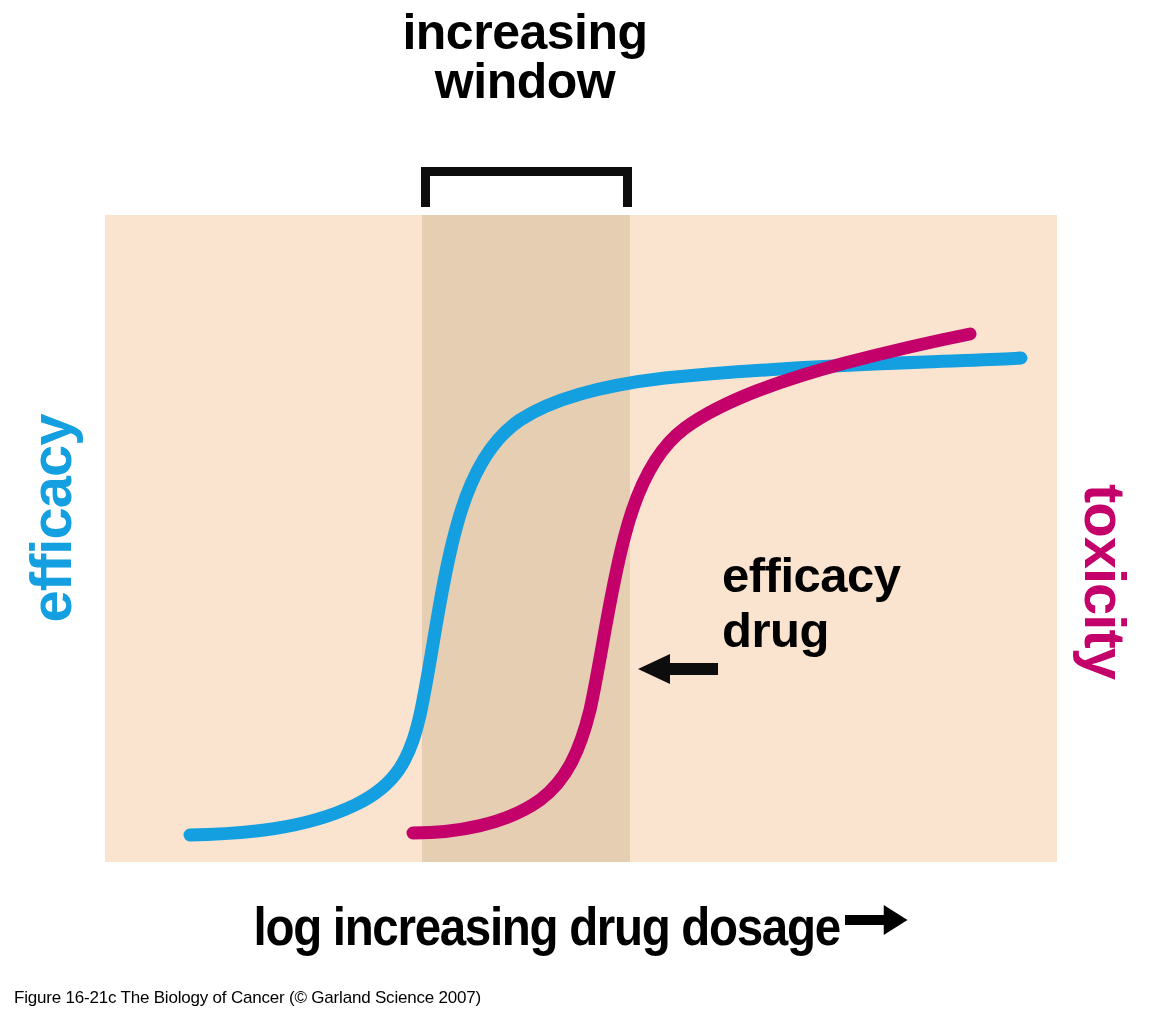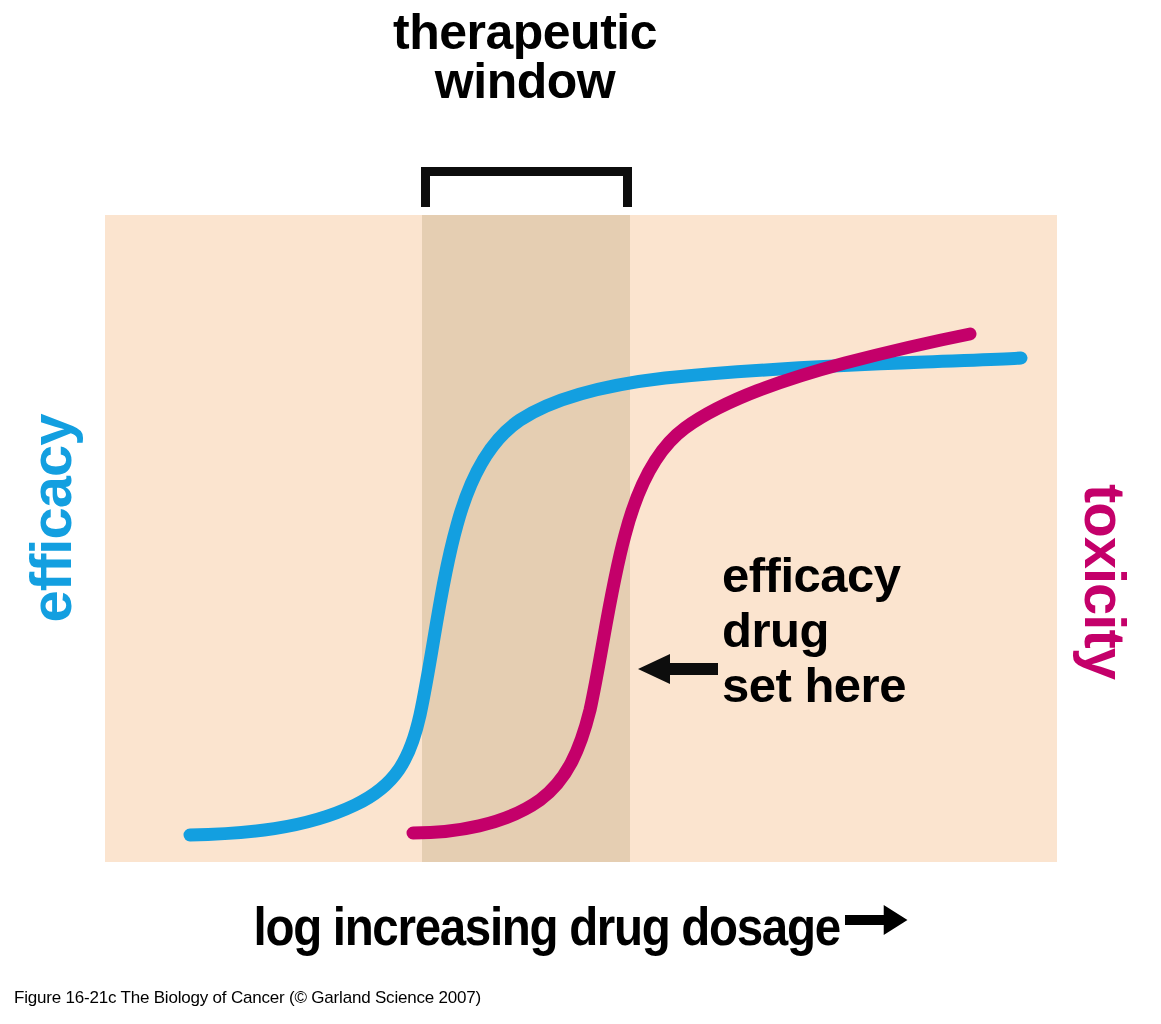--- a/index.html
+++ b/index.html
@@ -153,21 +153,21 @@
     white-space: nowrap;
     letter-spacing: -0.2px;
   }
 </style>
 </head>
 <body>
 
 <div id="figure-root">
 
   <div id="title-block">
-    <span id="title-line-1">therapeutic</span>
+    <span id="title-line-1">increasing</span>
     <span id="title-line-2">window</span>
   </div>
 
   <div id="window-bracket"></div>
 
   <div id="plot-area">
     <div class="band" id="band-left" style="background: rgb(251, 228, 207);"></div>
     <div class="band" id="band-mid" style="background: rgb(229, 206, 178);"></div>
     <div class="band" id="band-right" style="background: rgb(251, 228, 207);"></div>
 
@@ -192,21 +192,20 @@
 
   <div id="toxicity-label" style="color: rgb(196, 0, 106);">toxicity</div>
 
   <svg id="mtd-arrow" viewBox="0 0 84 34">
     <path d="M 2,17 L 34,2 L 34,11 L 82,11 L 82,23 L 34,23 L 34,32 Z" fill="#0d0d0d"></path>
   </svg>
 
   <div id="annotation-block">
     <span class="ann-line">efficacy</span>
     <span class="ann-line">drug</span>
-    <span class="ann-line">set here</span>
   </div>
 
   <div id="xaxis-caption"><span>log increasing drug dosage</span><span id="xaxis-arrow"><svg width="72" height="30" viewBox="0 0 72 30">
           <path d="M 0,10 L 44,10 L 44,0 L 71,15 L 44,30 L 44,20 L 0,20 Z" fill="#000000"></path>
         </svg></span></div>
 
   <div id="figure-credit">Figure 16-21c  The Biology of Cancer (© Garland Science 2007)</div>
 
 </div>
 

